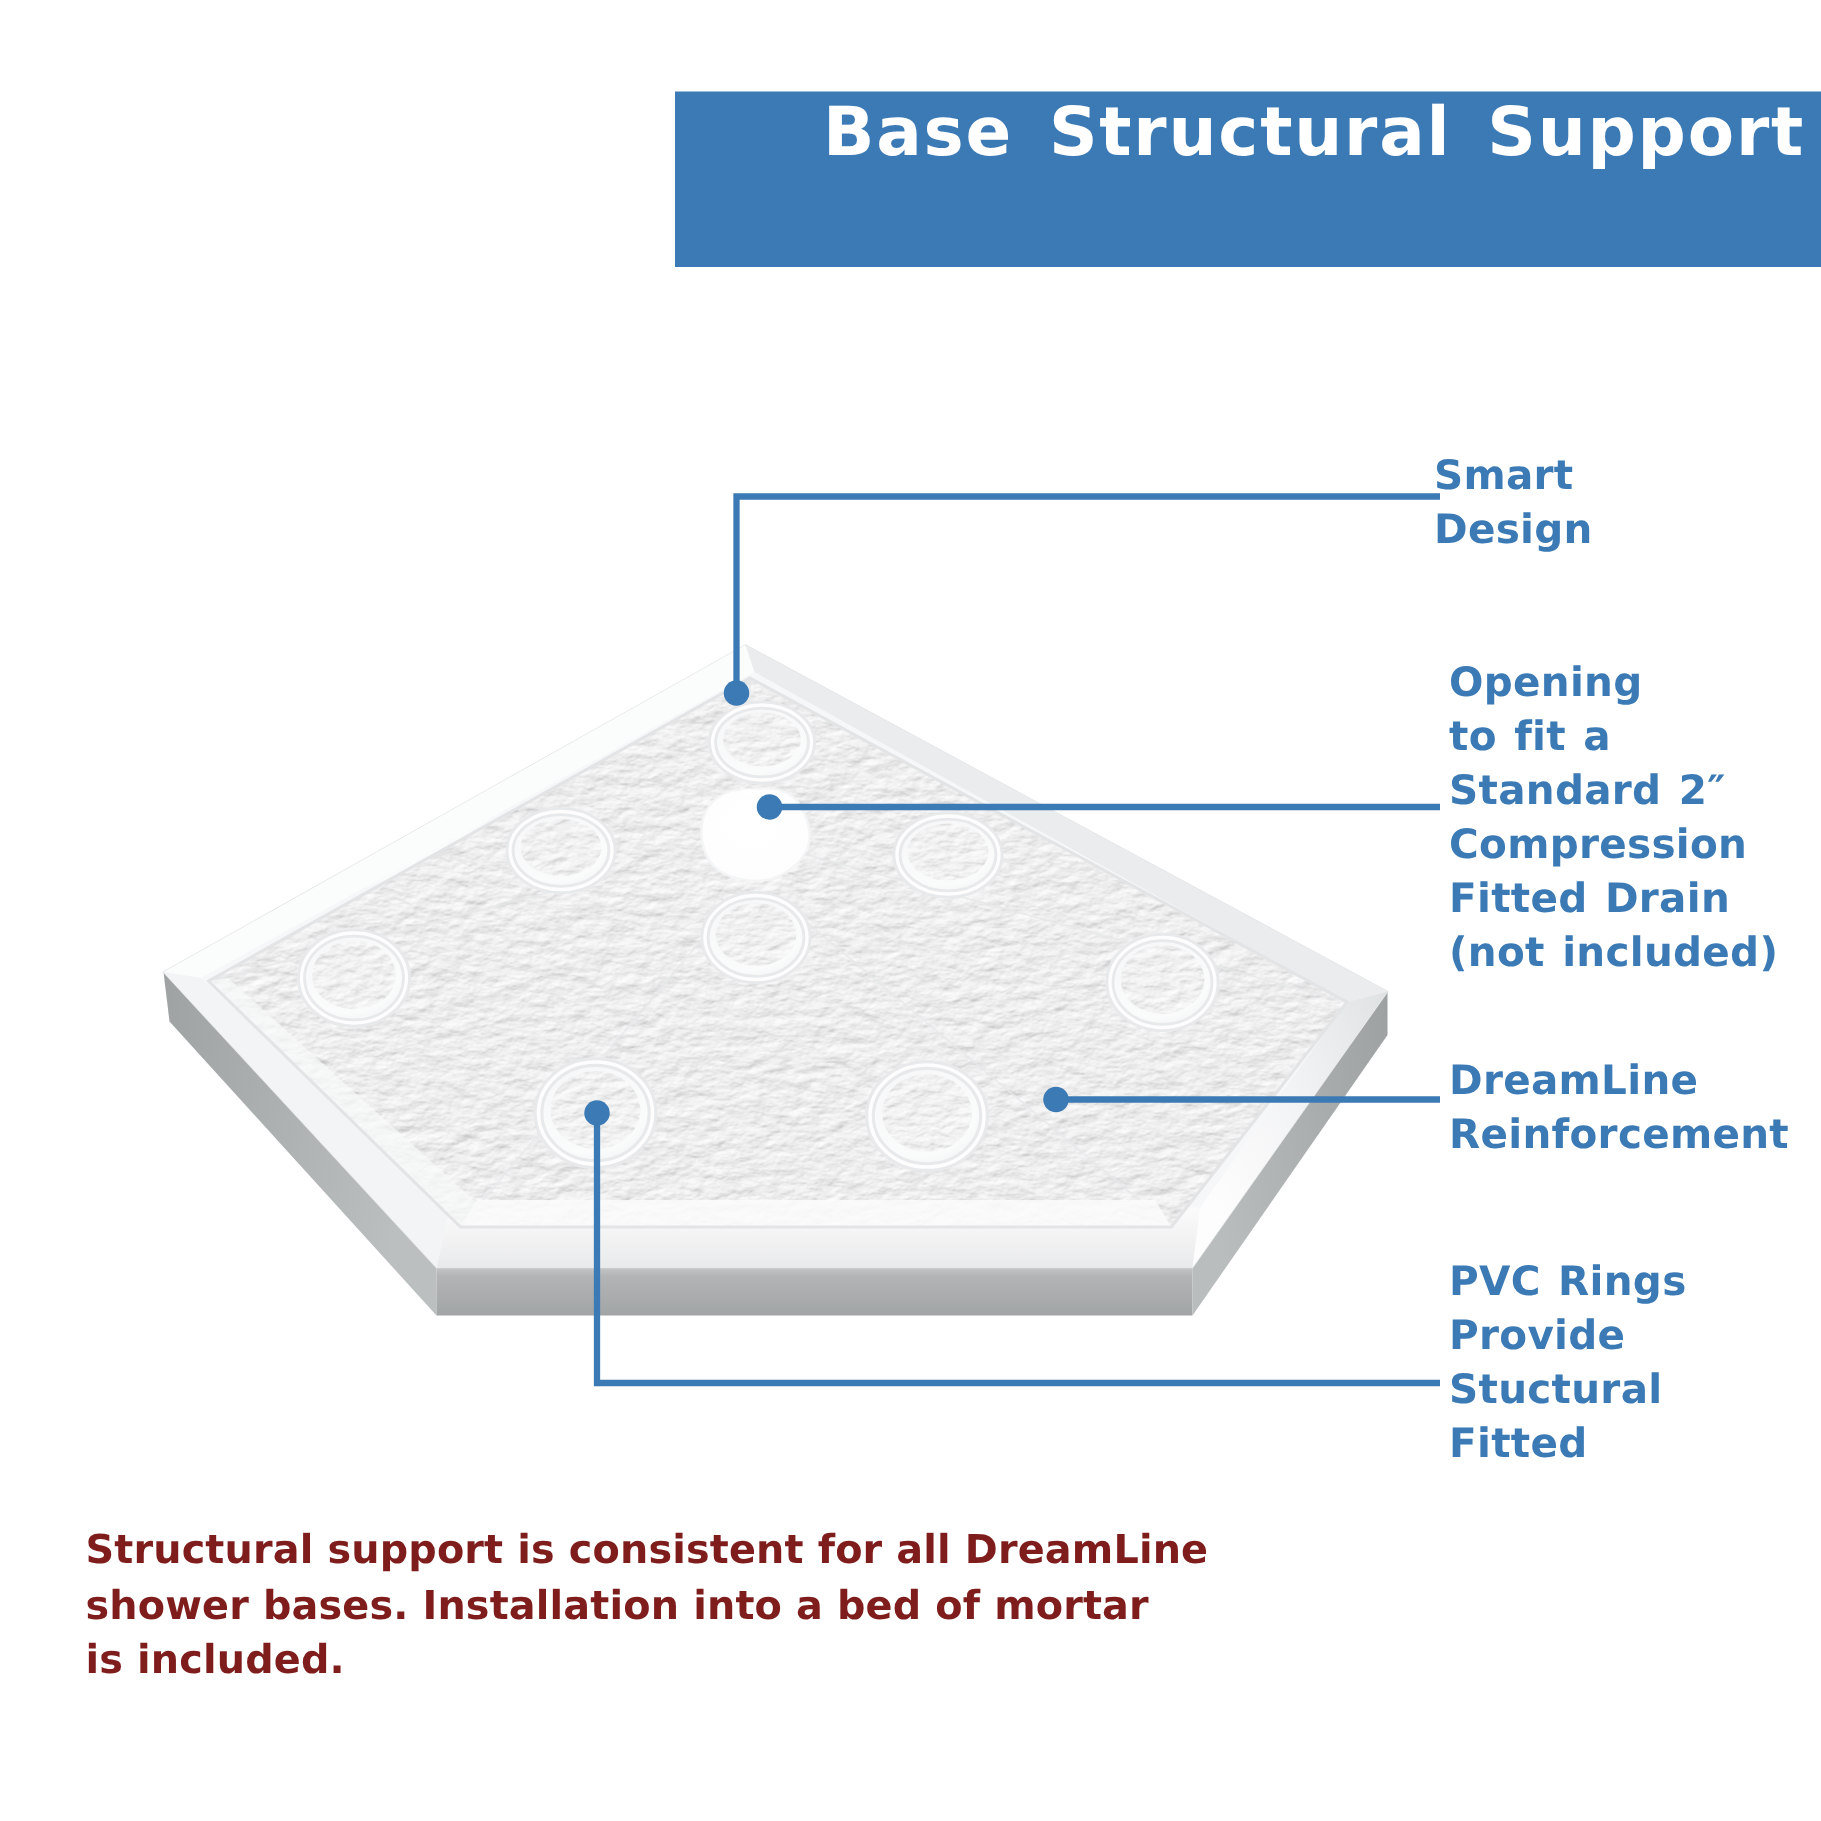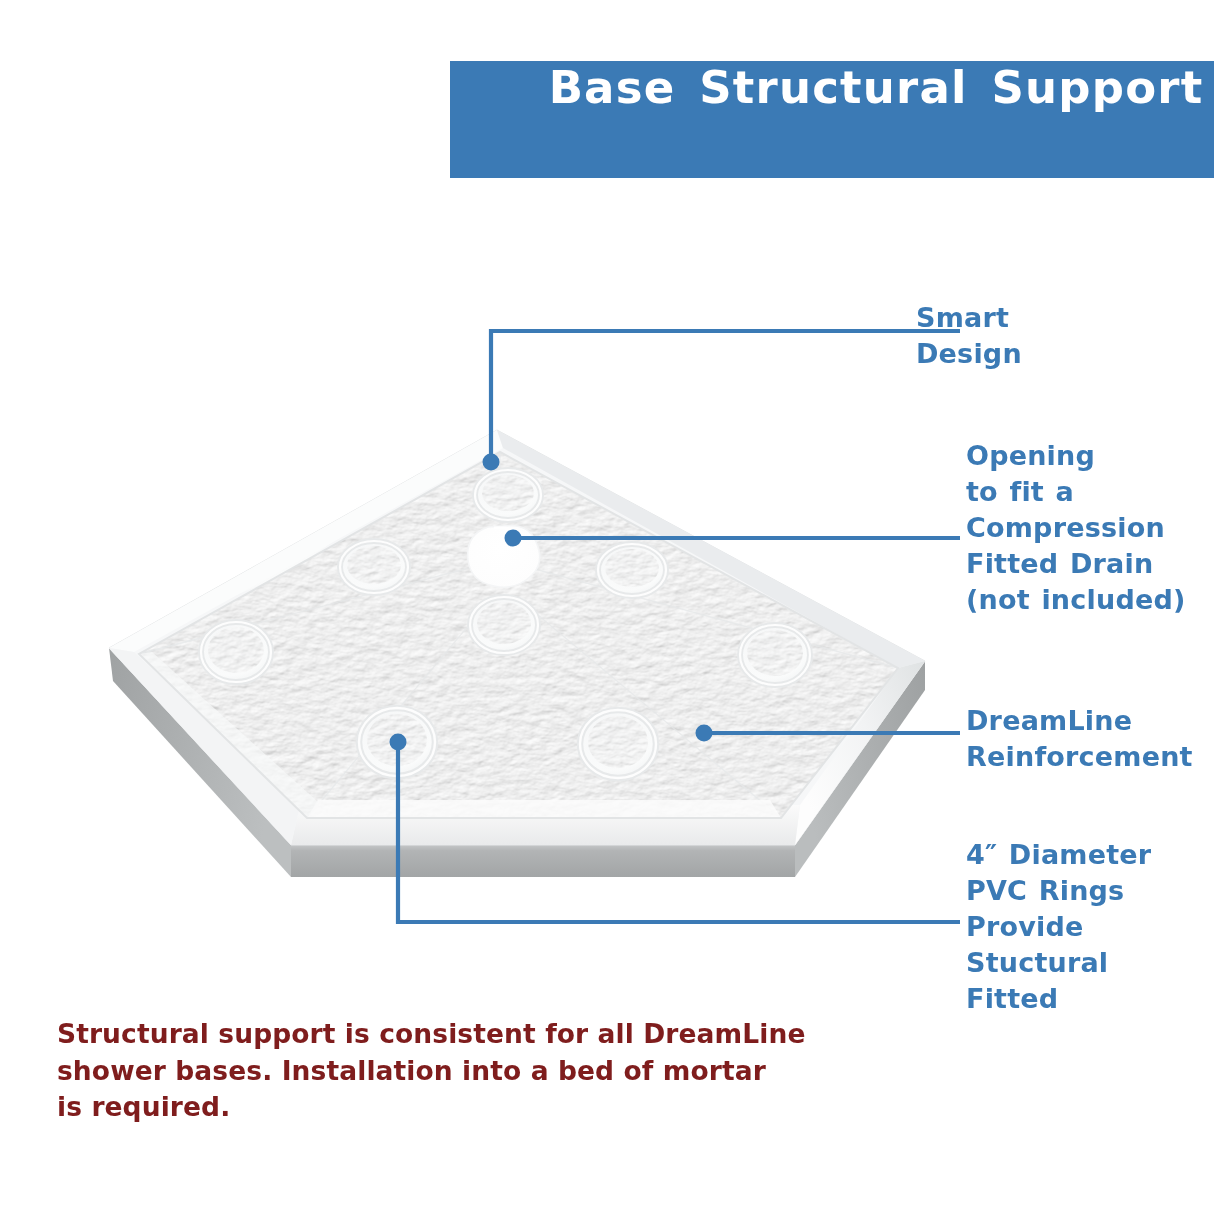--- a/index.html
+++ b/index.html
@@ -30,21 +30,21 @@
   .callout {
     position:absolute;
     color:#3b7ab5;
     font-family:"DejaVu Sans", sans-serif;
     font-weight:bold;
     font-size:27px;
     line-height:1.33;
     letter-spacing:0.2px;
     word-spacing:2px;
   }
-  #callout-smart      { left:916px; top:300px; width:240px; }
+  #callout-smart      { left:956px; top:300px; width:240px; }
   #callout-opening    { left:966px; top:438px; width:244px; }
   #callout-fiberglass { left:966px; top:703px; width:244px; }
   #callout-pvc        { left:966px; top:837px; width:244px; }
 
   
   #footnote {
     position:absolute; left:57px; top:1016px; width:760px;
     color:#7f1d1d;
     font-family:"DejaVu Sans", sans-serif;
     font-weight:bold;
@@ -242,37 +242,37 @@
   </div>
 
   <div class="callout" id="callout-smart">
     <div>Smart</div>
     <div>Design</div>
   </div>
 
   <div class="callout" id="callout-opening">
     <div>Opening</div>
     <div>to fit a</div>
+    <div>Standard 2″</div>
     <div>Compression</div>
     <div>Fitted Drain</div>
     <div>(not included)</div>
   </div>
 
   <div class="callout" id="callout-fiberglass">
     <div>DreamLine</div>
     <div>Reinforcement</div>
   </div>
 
   <div class="callout" id="callout-pvc">
-    <div>4″ Diameter</div>
     <div>PVC Rings</div>
     <div>Provide</div>
     <div>Stuctural</div>
     <div>Fitted</div>
   </div>
 
   <div id="footnote">
     <div>Structural support is consistent for all DreamLine</div>
     <div>shower bases. Installation into a bed of mortar</div>
-    <div>is required.</div>
+    <div>is included.</div>
   </div>
 
 </div>
 
 </body></html>

